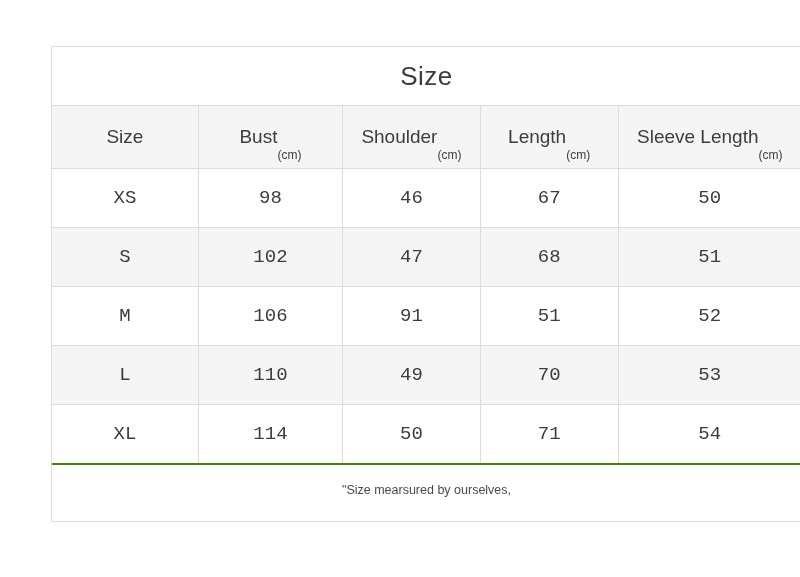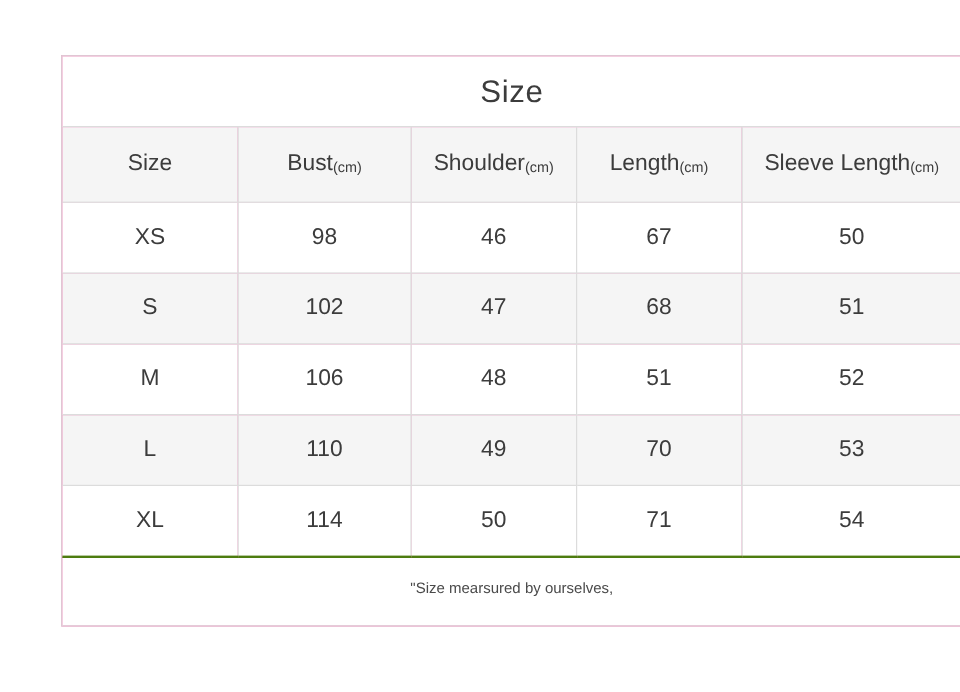--- a/index.html
+++ b/index.html
@@ -61,25 +61,26 @@
   }
   thead th {
     height: 60px;
     font-size: 19px;
     background: #f5f5f5;
   }
   thead th .unit {
     font-size: 12px;
     vertical-align: baseline;
     position: relative;
-    top: 1px;
+    top: 16px;
   }
   tbody td {
     height: 56px;
     font-size: 19px;
+    font-family: Liberation Mono, monospace;
   }
   tbody tr.alt td {
     background: #f5f5f5;
   }
   tbody tr.plain td {
     background: #ffffff;
   }
   tbody tr:last-child td {
     border-bottom: 2px solid #4d7c0f;
   }
@@ -137,21 +138,21 @@
         <tr class="alt">
           <td>S</td>
           <td>102</td>
           <td>47</td>
           <td>68</td>
           <td>51</td>
         </tr>
         <tr class="plain">
           <td>M</td>
           <td>106</td>
-          <td>48</td>
+          <td>91</td>
           <td>51</td>
           <td>52</td>
         </tr>
         <tr class="alt">
           <td>L</td>
           <td>110</td>
           <td>49</td>
           <td>70</td>
           <td>53</td>
         </tr>

